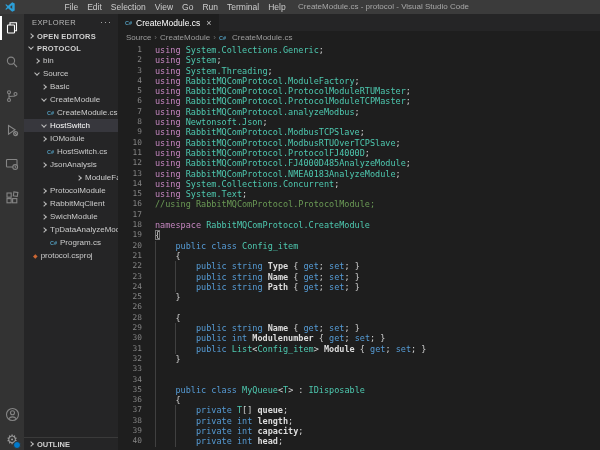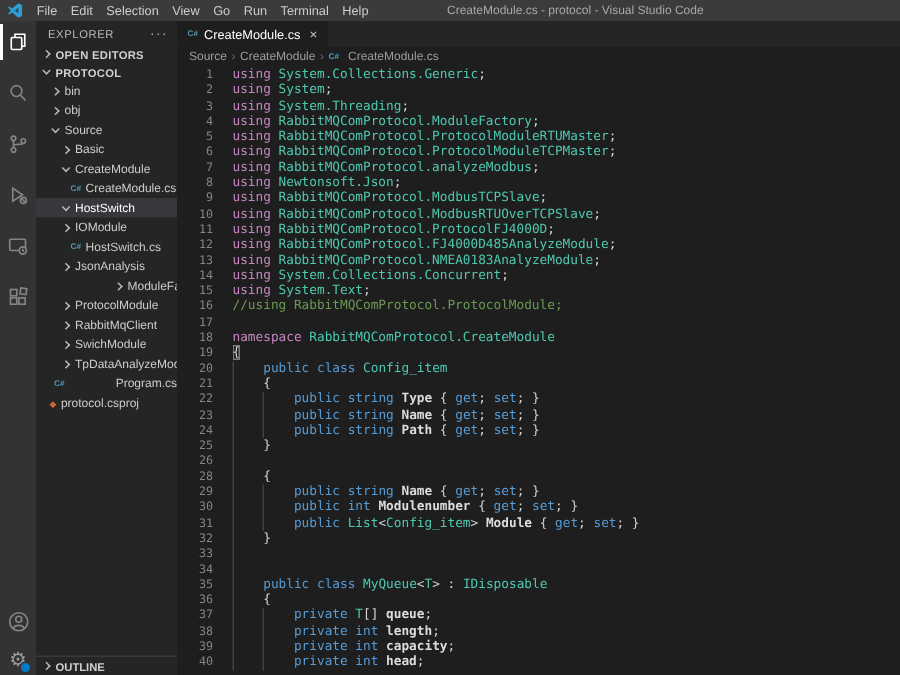--- a/index.html
+++ b/index.html
@@ -83,21 +83,21 @@
 </head>
 <body>
 
 <div class="window">
 
   <div class="titlebar">
     <svg class="logo" viewBox="0 0 10 10">
       <path d="M7.2 0.2 L3.1 3.7 L1.2 2.3 L0.3 2.8 L2.2 5 L0.3 7.2 L1.2 7.7 L3.1 6.3 L7.2 9.8 L9.7 8.6 L9.7 1.4 Z" fill="#2c9fd8"></path>
       <path d="M7.2 3.1 L5 5 L7.2 6.9 Z" fill="#3b3b3b"></path>
     </svg>
-    <div class="menus" style="display:flex;">
+    <div class="menus" style="display:flex;margin-left:40px;">
         <span class="menu-item">File</span>
         <span class="menu-item">Edit</span>
         <span class="menu-item">Selection</span>
         <span class="menu-item">View</span>
         <span class="menu-item">Go</span>
         <span class="menu-item">Run</span>
         <span class="menu-item">Terminal</span>
         <span class="menu-item">Help</span>
       </div>
     <div class="window-title">CreateModule.cs - protocol - Visual Studio Code</div>
@@ -175,24 +175,20 @@
       <div class="sb-row">
         <span class="chev exp"></span>
         <span>PROTOCOL</span>
       </div>
       <div class="tree">
           <div class="tree-row" style="padding-left: 9px;">
             <span class="chev"></span>
             <span>bin</span>
           </div>
           <div class="tree-row" style="padding-left: 9px;">
-            <span class="chev"></span>
-            <span>obj</span>
-          </div>
-          <div class="tree-row" style="padding-left: 9px;">
             <span class="chev exp"></span>
             <span>Source</span>
           </div>
           <div class="tree-row" style="padding-left: 16px;">
             <span class="chev"></span>
             <span>Basic</span>
           </div>
           <div class="tree-row" style="padding-left: 16px;">
             <span class="chev exp"></span>
             <span>CreateModule</span>
@@ -230,21 +226,21 @@
             <span>RabbitMqClient</span>
           </div>
           <div class="tree-row" style="padding-left: 16px;">
             <span class="chev"></span>
             <span>SwichModule</span>
           </div>
           <div class="tree-row" style="padding-left: 16px;">
             <span class="chev"></span>
             <span>TpDataAnalyzeMod...</span>
           </div>
-          <div class="tree-row" style="padding-left: 12px; justify-content: space-between;">
+          <div class="tree-row" style="padding-left: 26px;">
             <span class="cs-icon">C#</span>
             <span>Program.cs</span>
           </div>
           <div class="tree-row" style="padding-left: 9px;">
             <span class="csproj-icon">◆</span>
             <span>protocol.csproj</span>
           </div>
         </div>
       <div class="sb-spacer"></div>
       <div class="outline-row">

